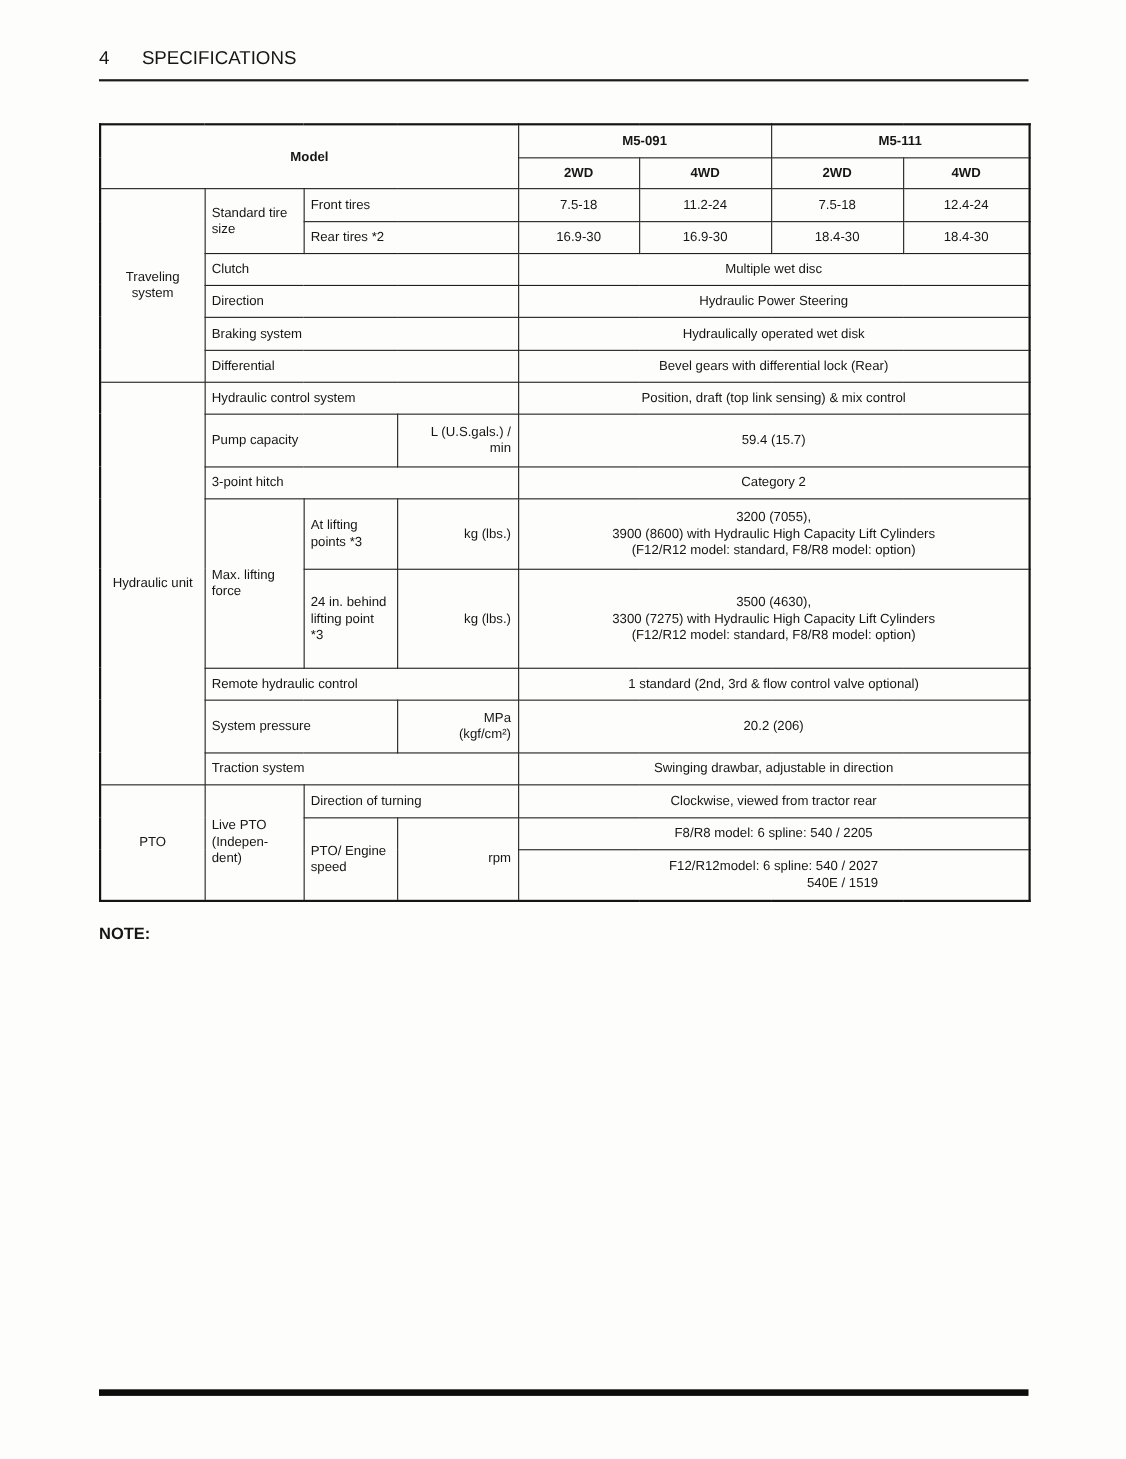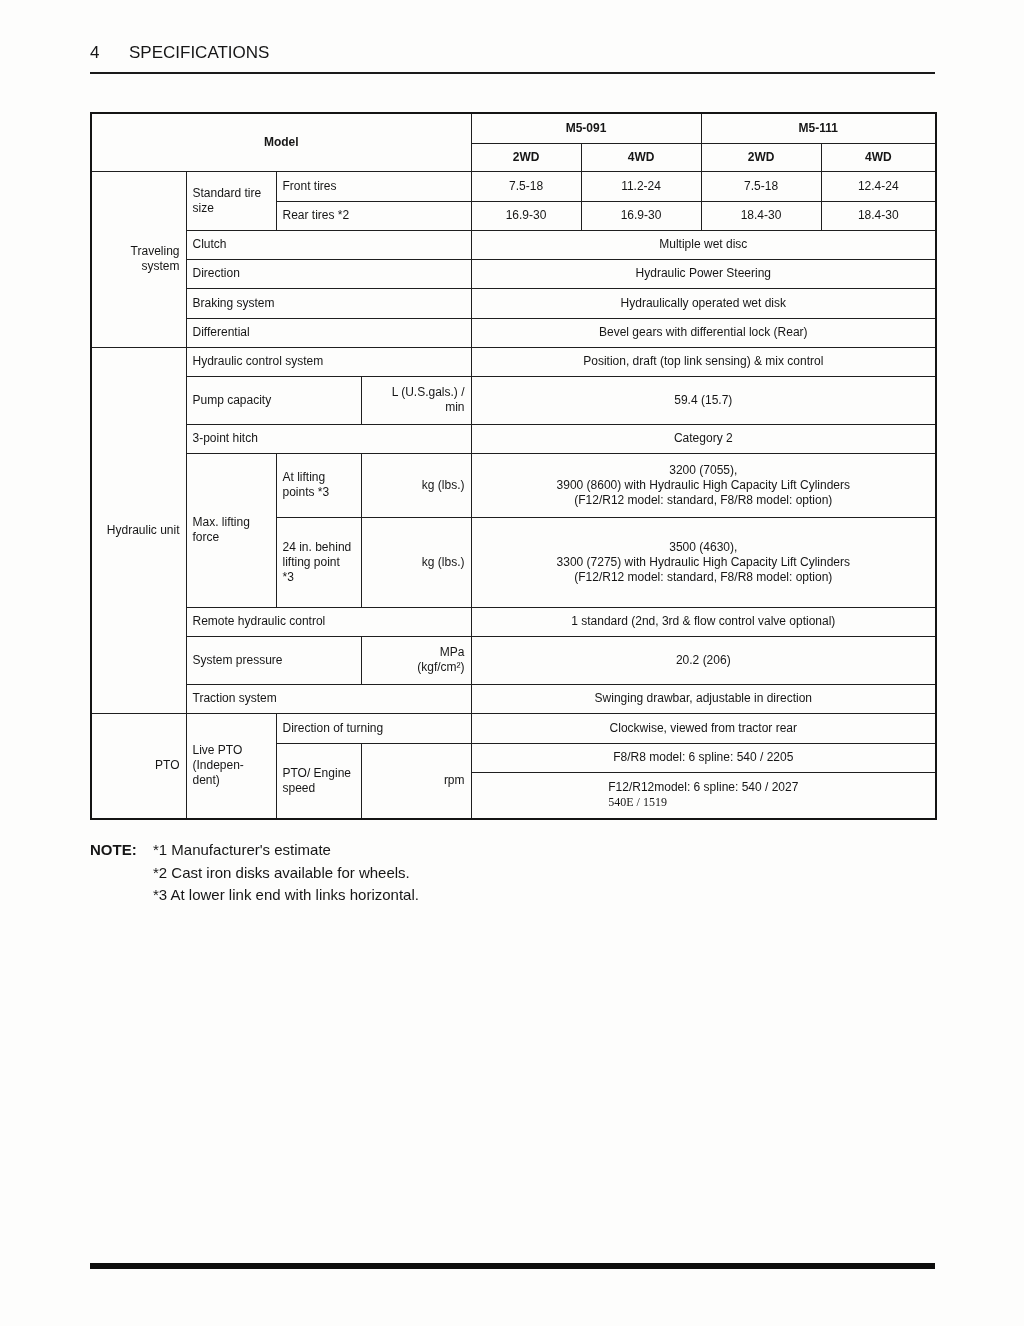--- a/index.html
+++ b/index.html
@@ -18,29 +18,29 @@
   table.spec {
     margin-top:38px; width:845px; border-collapse:collapse; table-layout:fixed;
     font-size:12px; border:2px solid #141414;
   }
   table.spec td {
     border:1px solid #1f1f1f; padding:2px 6px; vertical-align:middle;
     line-height:1.25; overflow:hidden; word-wrap:break-word;
   }
   .hdr  { font-weight:bold; text-align:center; }
   .lbl  { text-align:left; }
-  .group{ text-align:right; }
+  .group{ text-align:center; }
   .val  { text-align:center; }
   .unit { text-align:right; }
 
   tr.rh30{height:30px} tr.rh29{height:29px} tr.rh28{height:28px}
   tr.rh48{height:48px} tr.rh64{height:64px} tr.rh90{height:90px} tr.rh47{height:47px}
 
   .f12block { display:inline-block; text-align:left; }
-  .f12block .l2 { text-align:left;font-family:Liberation Serif, serif; }
+  .f12block .l2 { text-align:right; }
 
   .footer { margin-top:20px; font-size:15px; line-height:1.3; }
   .note-row { display:flex; margin-top:5px; }
   .note-label { font-weight:bold; width:63px; flex:0 0 63px; }
   .note-lines div { margin-bottom:3px; }
 
   .bottom-rule { position:absolute; left:90px; top:1263px; width:845px; height:6px; background:#0d0d0d; }
 </style>
 </head>
 <body>
@@ -182,23 +182,18 @@
           <div class="l2">540E / 1519</div>
         </div>
       </td>
     </tr>
   </tbody>
     </table>
 
   <div class="footer">
     <div class="note-row">
       <span class="note-label">NOTE:</span>
-      <div class="note-lines">
-        <div>*1 Manufacturer's estimate</div>
-        <div>*2 Cast iron disks available for wheels.</div>
-        <div>*3 At lower link end with links horizontal.</div>
-      </div>
     </div>
   </div>
 
 </div>
 
 <div class="bottom-rule"></div>
 
 </body></html>

